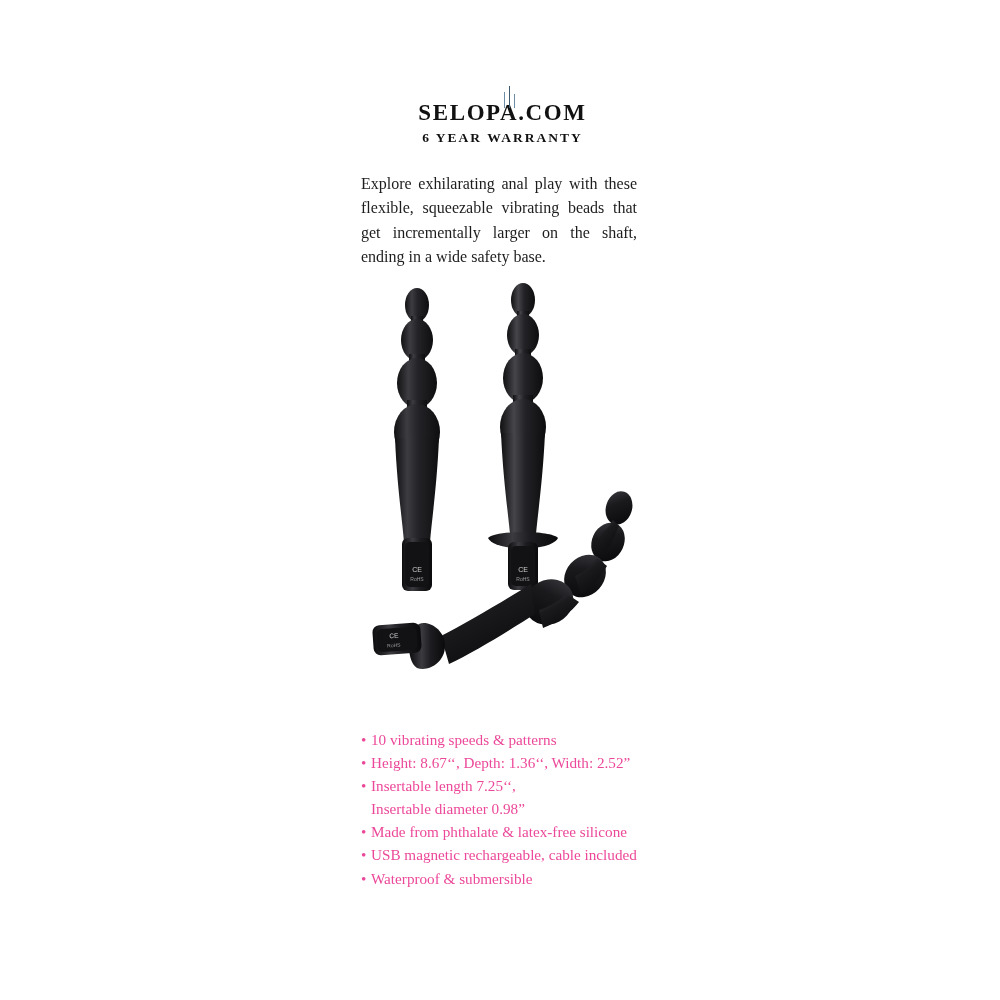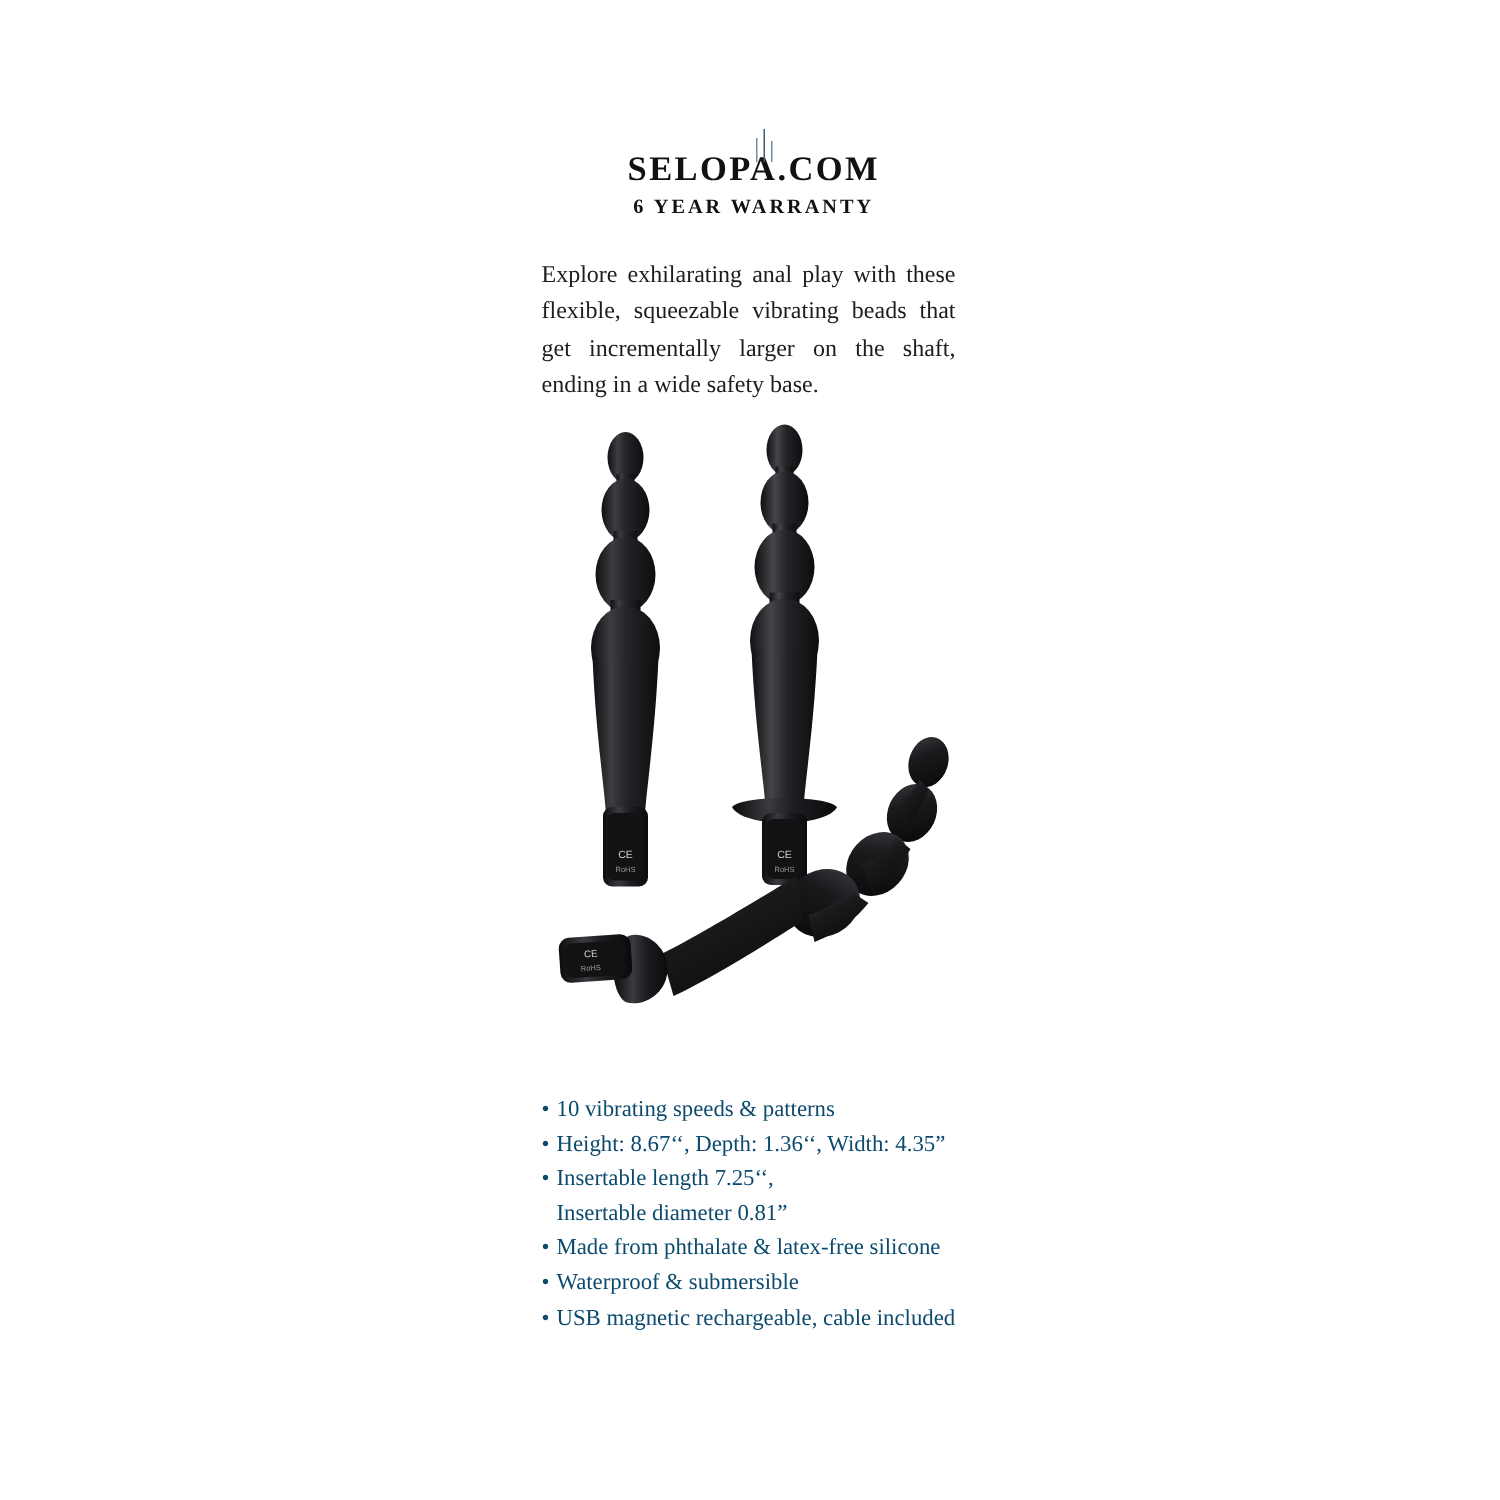--- a/index.html
+++ b/index.html
@@ -86,21 +86,21 @@
   }
 
   
   .features {
     position: absolute;
     left: 361px;
     top: 728px;
     width: 330px;
     font-size: 15.2px;
     line-height: 1.52;
-    color: #0c4a6e;
+    color: #ec4899;
   }
   .features .feat {
     white-space: nowrap;
   }
   .features .feat .bullet {
     display: inline-block;
     width: 10px;
   }
   .features .feat.cont {
     padding-left: 10px;
@@ -206,21 +206,21 @@
         <rect x="28" y="344" width="48" height="30" rx="7" fill="url(#gBase)" transform="rotate(-4 52 359)"></rect>
         <rect x="32" y="348" width="40" height="23" rx="5" fill="#121214" transform="rotate(-4 52 359)"></rect>
         <text x="49" y="358" font-family="Liberation Sans, sans-serif" font-size="6.5" fill="#cfcfcf" text-anchor="middle" transform="rotate(-4 49 358)">CE</text>
         <text x="49" y="367" font-family="Liberation Sans, sans-serif" font-size="5" fill="#9a9a9a" text-anchor="middle" transform="rotate(-4 49 367)">RoHS</text>
       </g>
     </svg>
   </div>
 
   <div class="features">
     <div class="feat"><span class="bullet">•</span><span>10 vibrating speeds &amp; patterns</span></div>
-    <div class="feat"><span class="bullet">•</span><span>Height: 8.67‘‘, Depth: 1.36‘‘, Width: 4.35”</span></div>
+    <div class="feat"><span class="bullet">•</span><span>Height: 8.67‘‘, Depth: 1.36‘‘, Width: 2.52”</span></div>
     <div class="feat"><span class="bullet">•</span><span>Insertable length 7.25‘‘,</span></div>
-    <div class="feat cont"><span>Insertable diameter 0.81”</span></div>
+    <div class="feat cont"><span>Insertable diameter 0.98”</span></div>
     <div class="feat"><span class="bullet">•</span><span>Made from phthalate &amp; latex-free silicone</span></div>
+    <div class="feat"><span class="bullet">•</span><span>USB magnetic rechargeable, cable included</span></div>
     <div class="feat"><span class="bullet">•</span><span>Waterproof &amp; submersible</span></div>
-    <div class="feat"><span class="bullet">•</span><span>USB magnetic rechargeable, cable included</span></div>
   </div>
 
 </div>
 
 </body></html>

